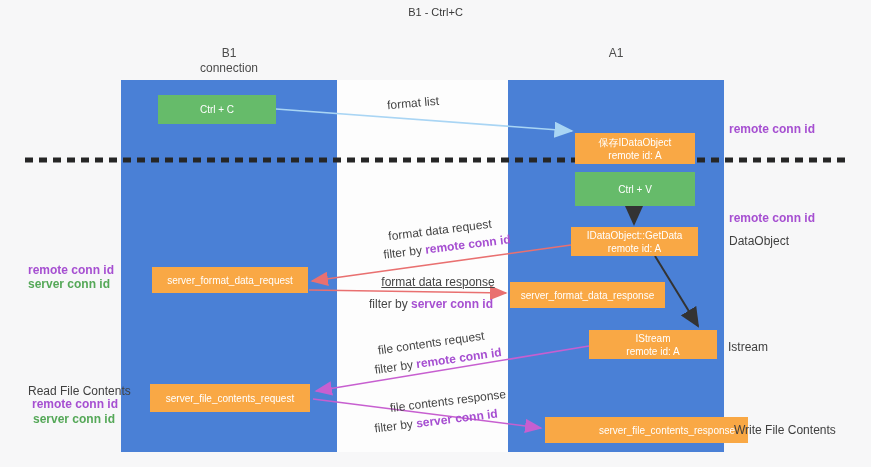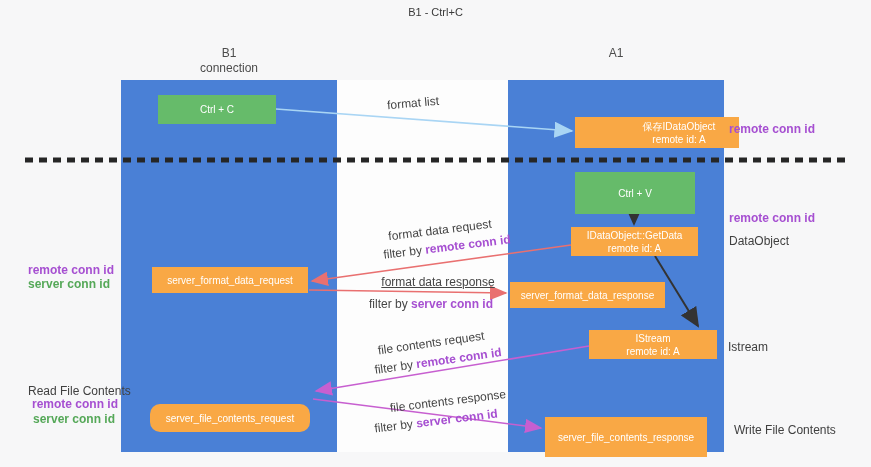--- a/index.html
+++ b/index.html
@@ -85,43 +85,43 @@
 
     <line x1="313" y1="399" x2="541" y2="428" stroke="#c75fd0" stroke-width="1.6" marker-end="url(#m-magenta)"></line>
   </svg>
 
   <div class="abs node green" style="left:158px;top:95px;width:118px;height:29px;">
     <span>Ctrl + C</span>
   </div>
   <div class="abs node orange" style="left:152px;top:267px;width:156px;height:26px;">
     <span>server_format_data_request</span>
   </div>
-  <div class="abs node orange" style="left:150px;top:404px;width:160px;height:28px;border-radius:10px;">
+  <div class="abs node orange" style="left:150px;top:384px;width:160px;height:28px;">
     <span>server_file_contents_request</span>
   </div>
 
-  <div class="abs node orange" style="left:575px;top:117px;width:120px;height:31px;padding-left:44px;">
+  <div class="abs node orange" style="left:575px;top:133px;width:120px;height:31px;">
     <span>保存IDataObject</span>
     <span>remote id: A</span>
   </div>
-  <div class="abs node green" style="left:575px;top:172px;width:120px;height:42px;">
+  <div class="abs node green" style="left:575px;top:172px;width:120px;height:34px;">
     <span>Ctrl + V</span>
   </div>
   <div class="abs node orange" style="left:571px;top:227px;width:127px;height:29px;text-align:right;">
     <span>IDataObject::GetData</span>
     <span>remote id: A</span>
   </div>
   <div class="abs node orange" style="left:510px;top:282px;width:155px;height:26px;">
     <span>server_format_data_response</span>
   </div>
   <div class="abs node orange" style="left:589px;top:330px;width:128px;height:29px;">
     <span>IStream</span>
     <span>remote id: A</span>
   </div>
-  <div class="abs node orange" style="left:545px;top:417px;width:162px;height:40px;">
+  <div class="abs node orange" style="left:545px;top:417px;width:162px;height:26px;padding-left:41px;">
     <span>server_file_contents_response</span>
   </div>
 
   <div class="abs msg rot5" style="left:413px;top:103px;">format list</div>
 
   <div class="abs msg rot7" style="left:440px;top:230px;">format data request</div>
   <div class="abs msg rot7" style="left:447px;top:247px;">
     <span>filter by </span><span class="purple">remote conn id</span>
   </div>
 

